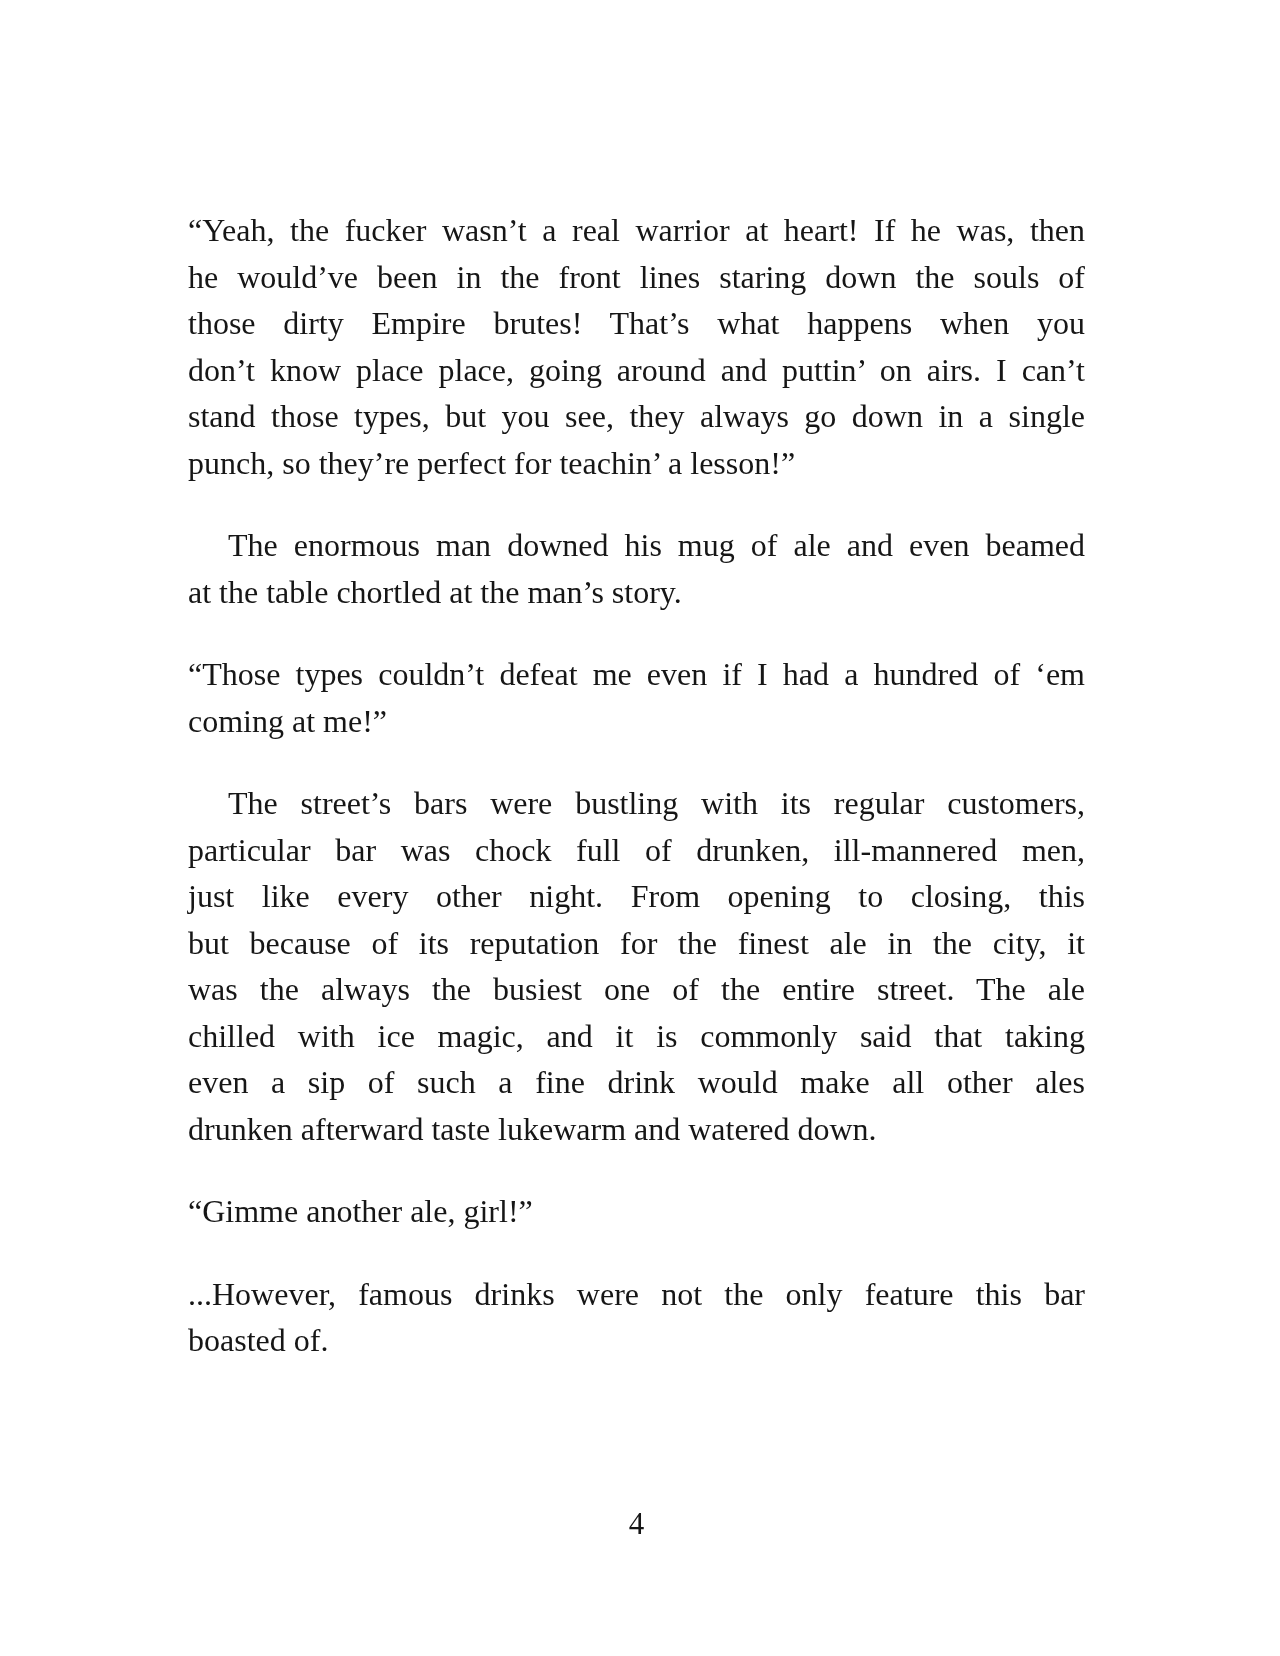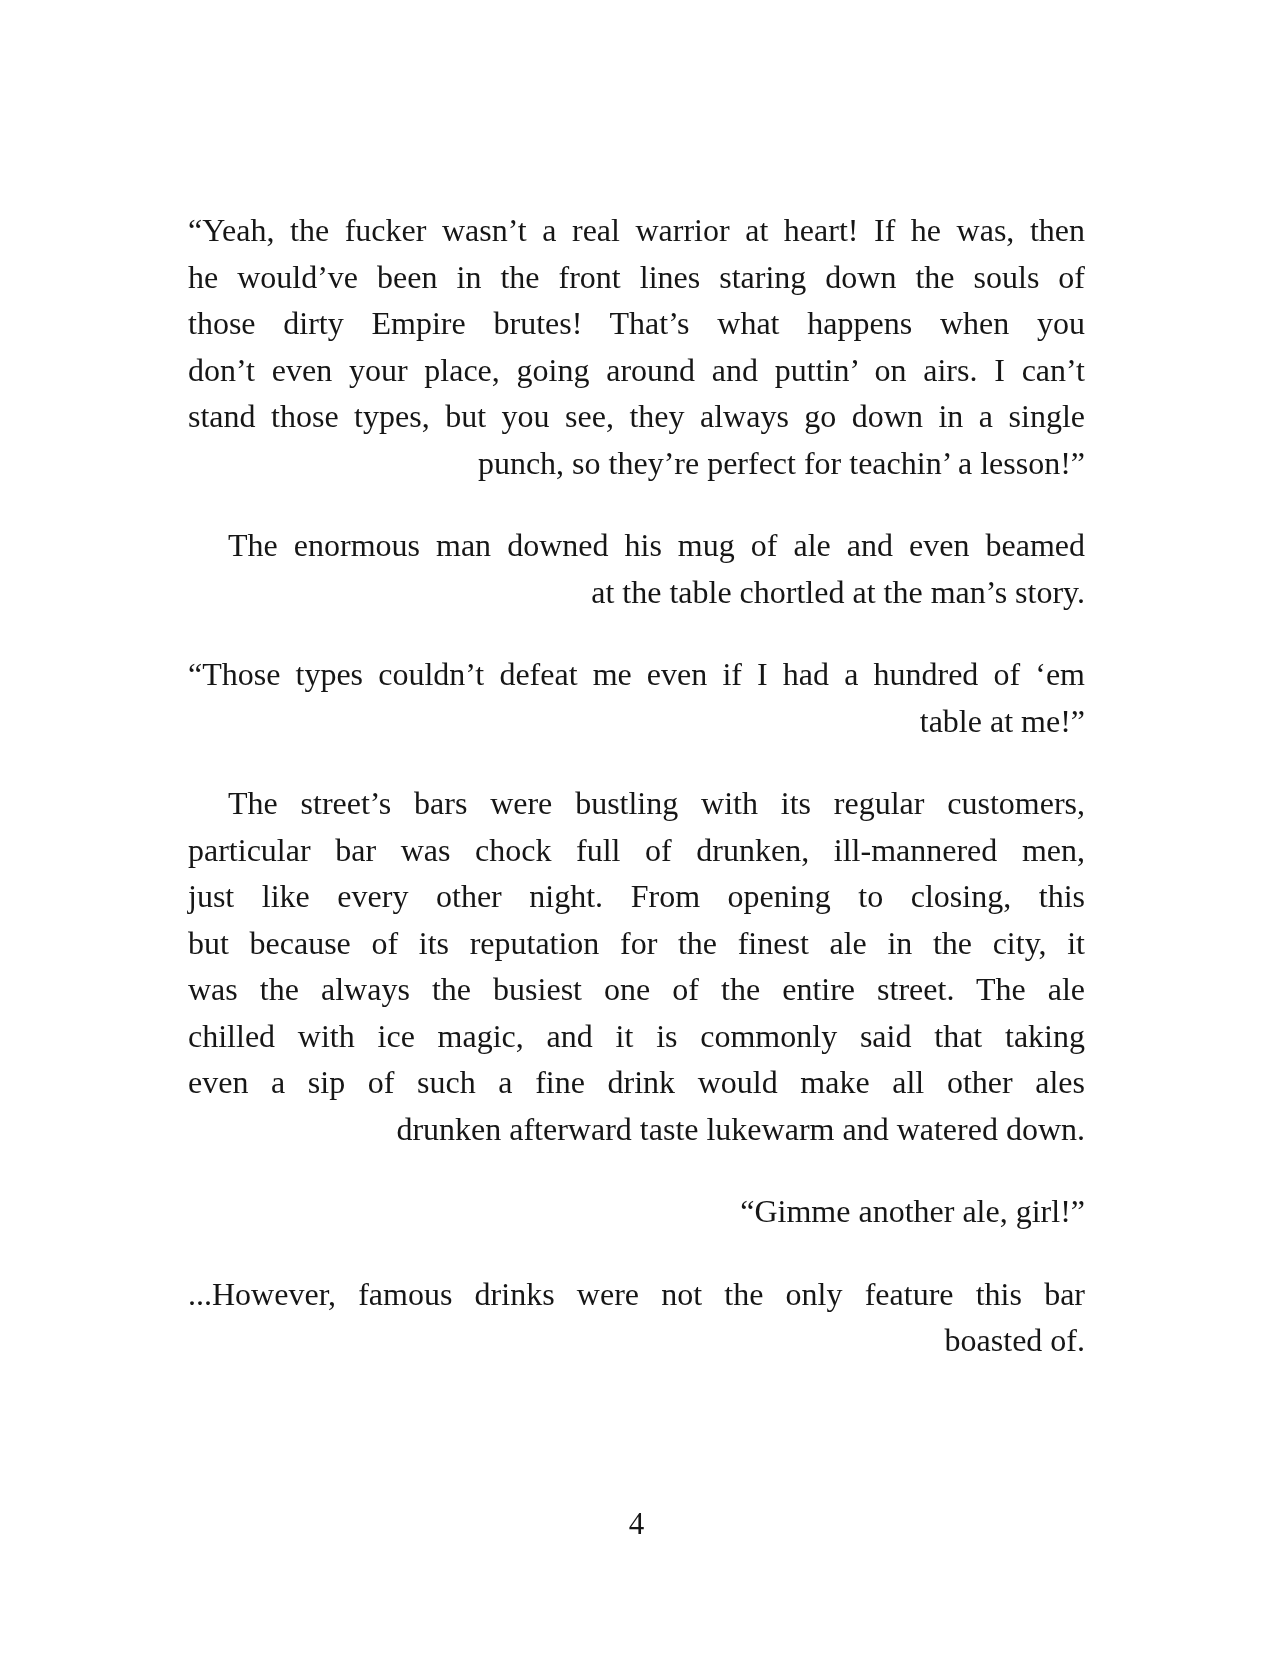--- a/index.html
+++ b/index.html
@@ -31,21 +31,21 @@
   .line {
     min-height: 46.5px;
   }
   
   .jl {
     text-align: justify;
     text-align-last: justify;
   }
   
   .last {
-    text-align: right;
+    text-align: left;
   }
   
   .indent {
     text-indent: 40px;
   }
   .folio {
     position: absolute;
     left: 188px;
     top: 1504px;
     width: 897px;
@@ -59,35 +59,35 @@
 <body>
 
 <div class="page">
   <main class="text-block">
 
     <p class="para">
       </p>
       <div class="line jl">“Yeah, the fucker wasn’t a real warrior at heart! If he was, then</div>
       <div class="line jl">he would’ve been in the front lines staring down the souls of</div>
       <div class="line jl">those dirty Empire brutes! That’s what happens when you</div>
-      <div class="line jl">don’t even your place, going around and puttin’ on airs. I can’t</div>
+      <div class="line jl">don’t know place place, going around and puttin’ on airs. I can’t</div>
       <div class="line jl">stand those types, but you see, they always go down in a single</div>
       <div class="line last">punch, so they’re perfect for teachin’ a lesson!”</div>
     <p></p>
 
     <p class="para">
       </p>
       <div class="line jl indent">The enormous man downed his mug of ale and even beamed</div>
       <div class="line last">at the table chortled at the man’s story.</div>
     <p></p>
 
     <p class="para">
       </p>
       <div class="line jl">“Those types couldn’t defeat me even if I had a hundred of ‘em</div>
-      <div class="line last">table at me!”</div>
+      <div class="line last">coming at me!”</div>
     <p></p>
 
     <p class="para">
       </p>
       <div class="line jl indent">The street’s bars were bustling with its regular customers,</div>
       <div class="line jl">particular bar was chock full of drunken, ill-mannered men,</div>
       <div class="line jl">just like every other night. From opening to closing, this</div>
       <div class="line jl">but because of its reputation for the finest ale in the city, it</div>
       <div class="line jl">was the always the busiest one of the entire street. The ale</div>
       <div class="line jl">chilled with ice magic, and it is commonly said that taking</div>

